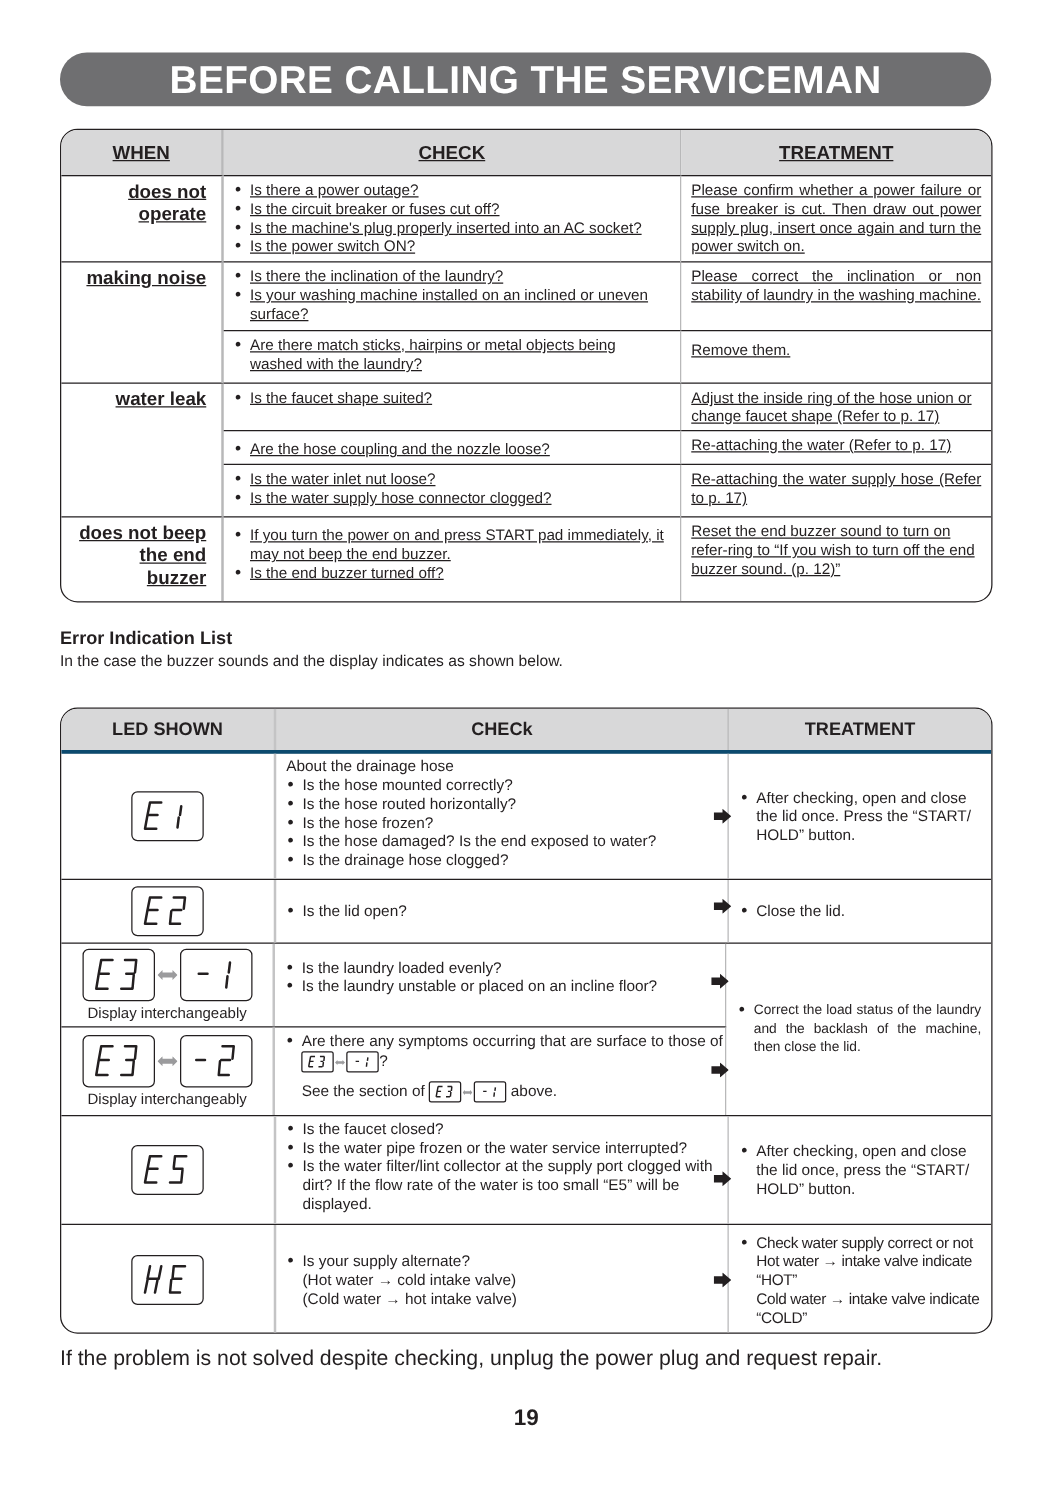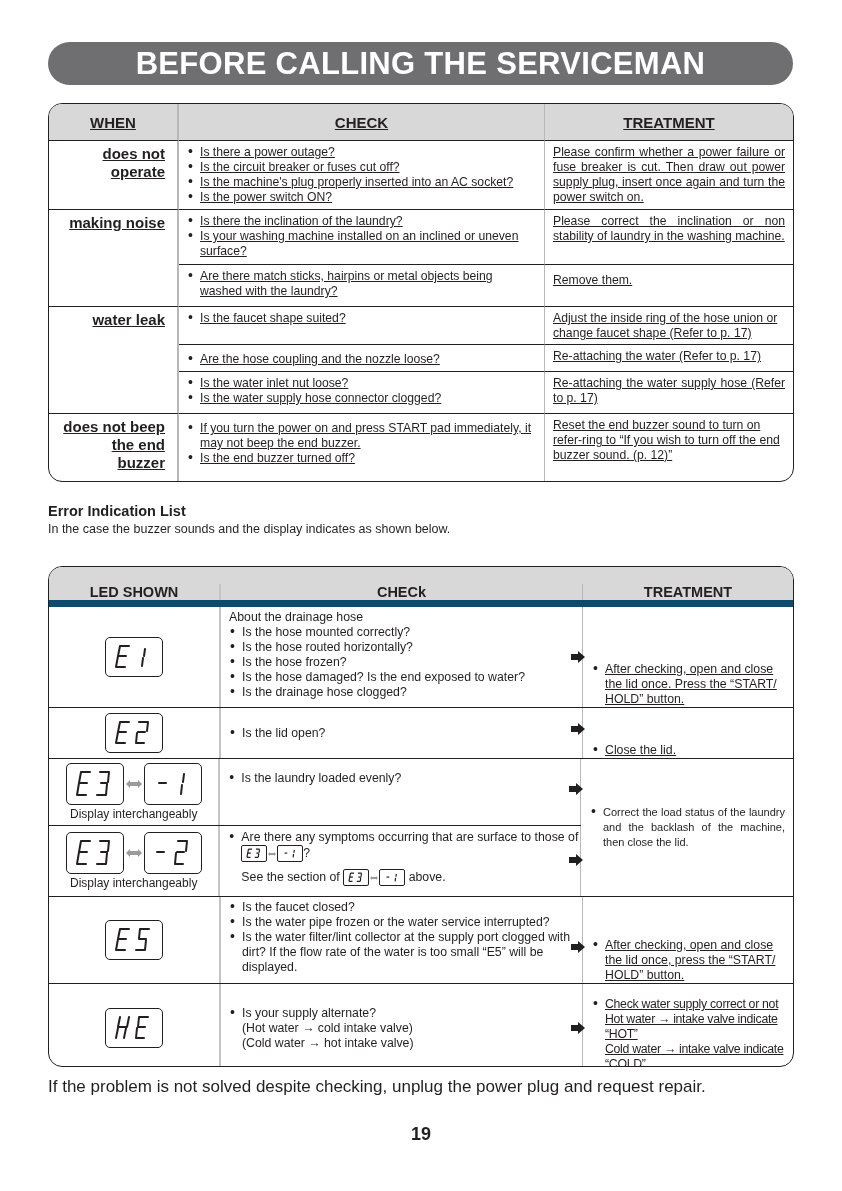--- a/index.html
+++ b/index.html
@@ -26,31 +26,31 @@
 
   ul.bul { list-style: none; margin: 0; padding: 0; }
   ul.bul li { position: relative; padding-left: 13px; }
   ul.bul li::before { content: "\2022"; position: absolute; left: 1px; top: -1px; font-size: 14px; }
 
   .sec-title { position: absolute; left: 48px; top: 503px; font-size: 14.5px; font-weight: bold; }
   .sec-sub { position: absolute; left: 48px; top: 522px; font-size: 12.5px; }
 
   
   #t2 { left: 48px; top: 566px; width: 744px; height: 499px; }
-  #t2 .hdr { display: flex; height: 33px; background: #d8d8d9; border-bottom: 7px solid #0c4a6e; font-weight: bold; font-size: 14.5px; align-items: flex-end; }
+  #t2 .hdr { display: flex; height: 33px; background: #d8d8d9; border-bottom: 3px solid #0c4a6e; font-weight: bold; font-size: 14.5px; }
   #t2 .hdr > div { display: flex; align-items: center; justify-content: center; }
   #t2 .col-led { width: 170px; border-right: 2px solid #c4c4c5; }
   #t2 .col-check { width: 361px; border-right: 1px solid #b8b8b9; }
   #t2 .col-treat { flex: 1; }
 
   .row { display: flex; border-bottom: 1px solid #231f20; position: relative; }
   .row:last-child { border-bottom: none; }
   .row > .led { width: 170px; border-right: 2px solid #c4c4c5; display: flex; flex-direction: column; align-items: center; justify-content: center; }
   .row > .chk { width: 353px; padding: 3px 0 3px 8px; font-size: 12.3px; line-height: 15px; border-right: 1px solid #b8b8b9; position: relative; }
-  .row > .trt { flex: 1; padding: 0 8px 0 9px; font-size: 12.3px; line-height: 15px; display: flex; align-items: flex-end; text-decoration: underline; }
+  .row > .trt { flex: 1; padding: 0 8px 0 9px; font-size: 12.3px; line-height: 15px; display: flex; align-items: center; }
 
   .merge { display: flex; border-bottom: 1px solid #231f20; }
   .merge .left { width: 532px; }
   .merge .left .row { border-bottom: 1px solid #231f20; }
   .merge .left .row:last-child { border-bottom: none; }
   .merge .left .row > .chk { border-right: 1px solid #b8b8b9; }
   .merge .trt { flex: 1; padding: 0 8px 0 9px; font-size: 11px; line-height: 15px; display: flex; align-items: center; justify-content: flex-end; }
 
   .arrow { position: absolute; right: -3px; width: 14px; height: 12px; }
 
@@ -261,20 +261,21 @@
                   <path d="M33 5 L32 13 M31 16 L30 25"></path>
                 </g>
               </svg>
             </div>
           </div>
           <div class="cap">Display interchangeably</div>
         </div>
         <div class="chk" style="padding-top:12px">
           <ul class="bul">
             <li>Is the laundry loaded evenly?</li>
+            <li>Is the laundry unstable or placed on an incline floor?</li>
           </ul>
           <svg class="arrow" style="top:24px">
               <use href="#arrowR"></use>
             </svg>
         </div>
       </div>
       <div class="row" style="height:70px">
         <div class="led">
           <div class="pair">
             <div class="lcd med">

